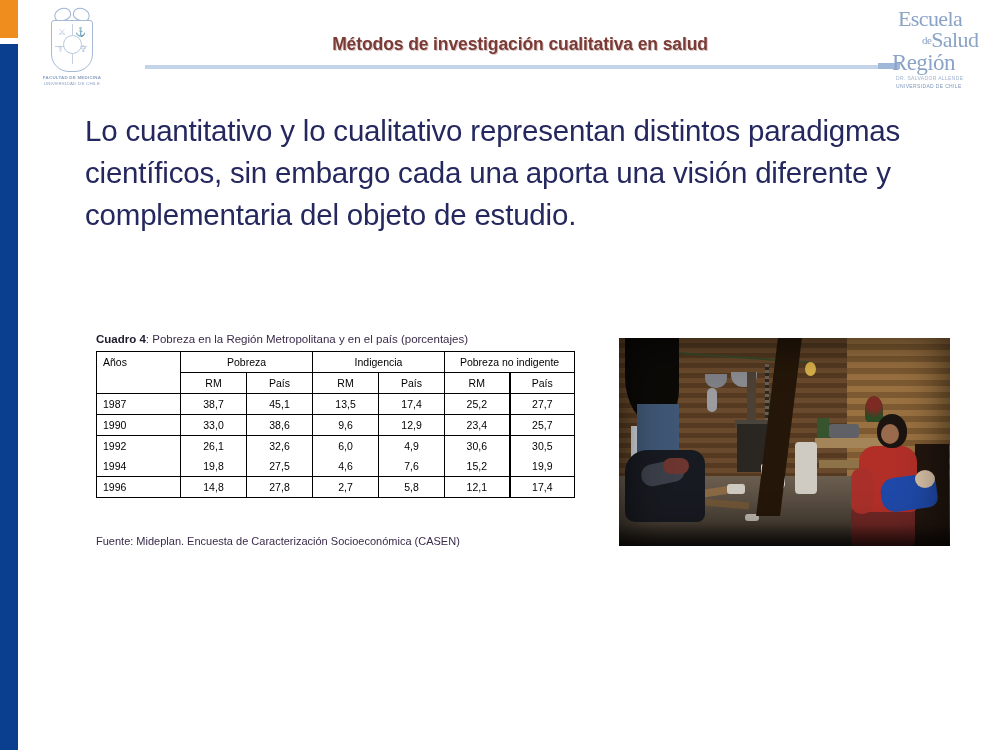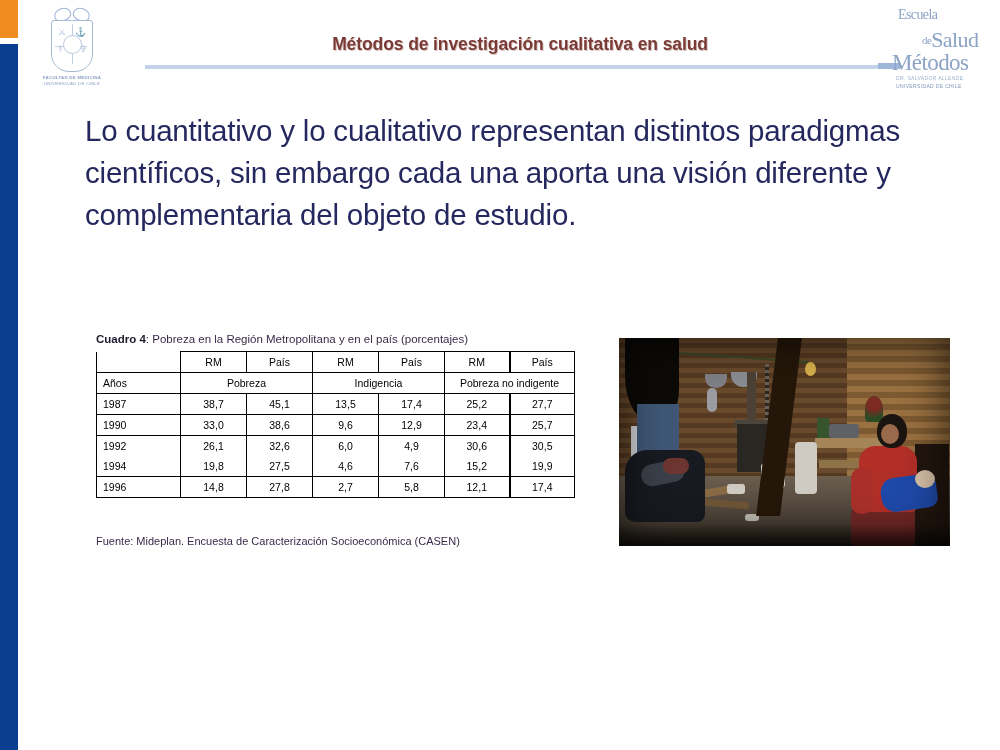--- a/index.html
+++ b/index.html
@@ -126,21 +126,21 @@
     right: 10px; top: 6px;
     width: 100px; height: 86px;
     color: #8ba3c6;
     font-family: "Liberation Serif", serif;
     line-height: 1;
   }
   #esp-logo .l1, #esp-logo .l2, #esp-logo .l3 {
     position: absolute;
     white-space: nowrap;
   }
-  #esp-logo .l1 { left: 8px;  top: 2px;  font-size: 14px; letter-spacing: -0.6px; font-family: Liberation Serif, serif; }
+  #esp-logo .l1 { left: 8px;  top: 2px;  font-size: 22px; letter-spacing: -0.6px; font-family: Liberation Serif, serif; }
   #esp-logo .l2 { left: 32px; top: 23px; font-size: 22px; letter-spacing: -0.6px; }
   #esp-logo .l2 .de { font-size: 11px; vertical-align: 3px; }
   #esp-logo .l3 { left: 2px;  top: 45px; font-size: 23px; letter-spacing: -0.6px; }
   #esp-logo .sub1, #esp-logo .sub2 {
     position: absolute;
     left: 6px;
     font-family: "Liberation Sans", sans-serif;
     font-size: 5px;
     letter-spacing: 0.35px;
     color: #9fb2cd;
@@ -434,21 +434,21 @@
     <div class="cap2">UNIVERSIDAD DE CHILE</div>
   </div>
 
   <div id="slide-title">Métodos de investigación cualitativa en salud</div>
   <div id="title-rule"></div>
   <div id="title-rule-cap"></div>
 
   <div id="esp-logo">
     <div class="l1">Escuela</div>
     <div class="l2"><span class="de">de</span><span>Salud</span></div>
-    <div class="l3">Métodos</div>
+    <div class="l3">Región</div>
     <div class="sub1">DR. SALVADOR ALLENDE</div>
     <div class="sub2">UNIVERSIDAD DE CHILE</div>
   </div>
 </div>
 
 <div id="body-text">Lo cuantitativo y lo cualitativo representan distintos paradigmas científicos, sin embargo cada una aporta una visión diferente y complementaria del objeto de estudio.</div>
 
 <div id="table-block">
   <div id="table-caption"><span class="lead">Cuadro 4</span><span>: Pobreza en la Región Metropolitana y en el país (porcentajes)</span></div>
 
@@ -457,33 +457,33 @@
       <col style="width:84px">
         <col style="width:66px">
         <col style="width:66px">
       <col style="width:66px">
         <col style="width:66px">
         <col style="width:65px">
         <col style="width:65px">
     </colgroup>
     <thead>
       <tr>
+        <th class="years nobottom">Años</th>
+        <th colspan="2" class="nobottom">Pobreza</th>
+        <th colspan="2" class="nobottom">Indigencia</th>
+        <th colspan="2" class="nobottom">Pobreza no indigente</th>
+      </tr>
+      <tr>
         <th class="years notop"></th>
         <th>RM</th>
         <th>País</th>
         <th>RM</th>
         <th>País</th>
         <th>RM</th>
         <th class="thick-left">País</th>
-      </tr>
-      <tr>
-        <th class="years nobottom">Años</th>
-        <th colspan="2" class="nobottom">Pobreza</th>
-        <th colspan="2" class="nobottom">Indigencia</th>
-        <th colspan="2" class="nobottom">Pobreza no indigente</th>
       </tr>
     </thead>
     <tbody>
       <tr>
         <td class="years">1987</td>
         <td>38,7</td>
         <td>45,1</td>
         <td>13,5</td>
         <td>17,4</td>
         <td>25,2</td>

